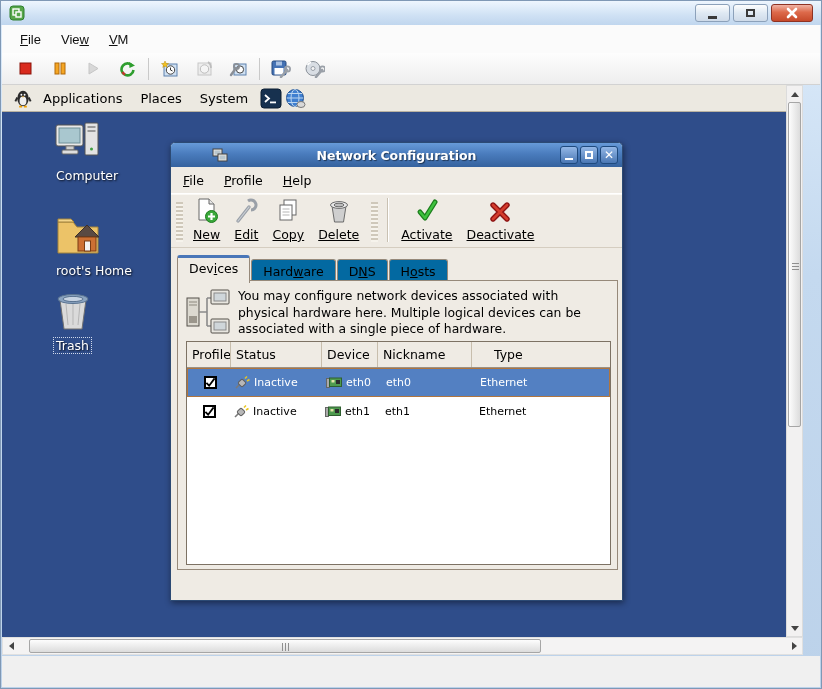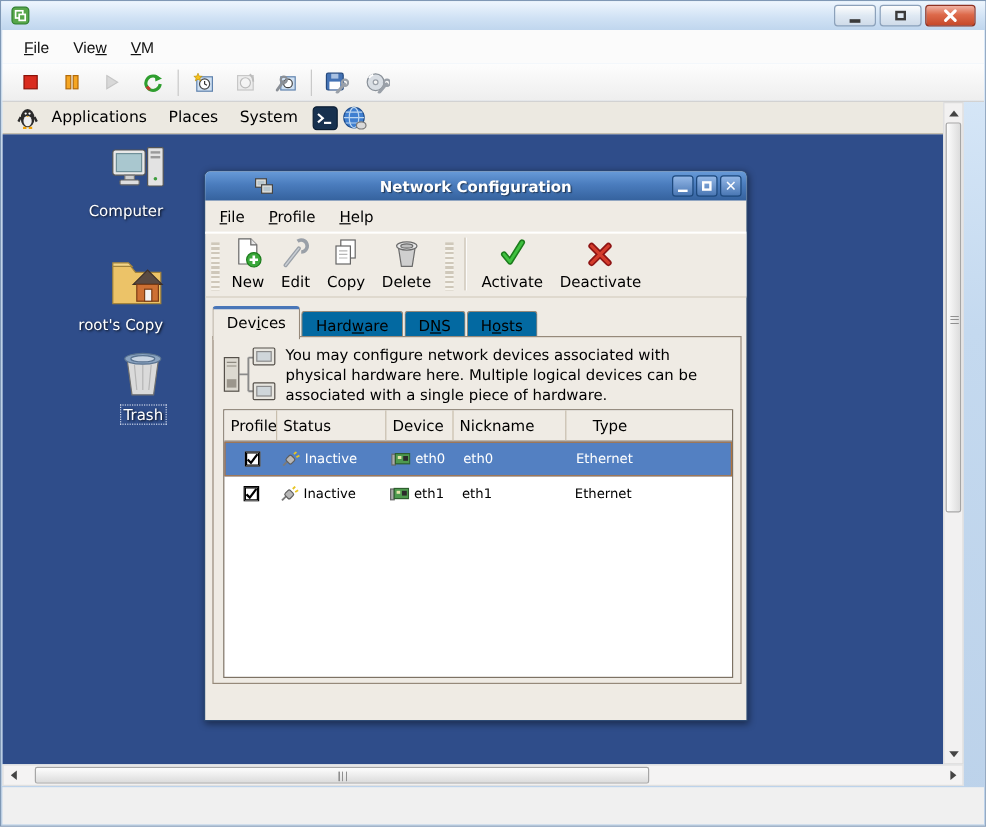--- a/index.html
+++ b/index.html
@@ -38,21 +38,21 @@
 
   
   .guest { position:absolute; left:1px; top:84px; width:784px; height:552px; overflow:hidden; }
   .gnome-panel { position:absolute; left:0; top:0; width:784px; height:27px;
     background:#ece9e1; border-bottom:1px solid #b9b2a2;
     display:flex; align-items:center; font-size:13px; color:#000; }
   .gnome-panel .pmenu { padding:4px 9px; }
   .panel-icn { width:22px; height:21px; margin-left:3px; }
   .desktop { position:absolute; left:0; top:27px; width:784px; height:525px; background:#2f4d8a; }
 
-  .dicon { position:absolute; left:52px; width:84px; text-align:right; color:#fff;
+  .dicon { position:absolute; left:52px; width:84px; text-align:left; color:#fff;
     font-size:12.5px; text-shadow:1px 1px 2px rgba(0,0,0,.85); }
   .dicon .lbl { display:inline-block; margin-top:3px; padding:0 2px; line-height:15px; }
   .dicon.trash .lbl { outline:1px dotted #cfd8ea; }
 
   
   .nc-window { position:absolute; left:168px; top:30px; width:453px; height:459px;
     background:#efebe4; border:1px solid #2c4a74; border-radius:5px 5px 0 0;
     box-shadow:1px 2px 6px rgba(0,0,0,.45); font-size:12.5px; color:#000; }
   .nc-titlebar { position:absolute; left:0; top:0; width:451px; height:24px;
     border-radius:4px 4px 0 0;
@@ -72,21 +72,21 @@
   .nc-menubar { position:absolute; left:0; top:24px; width:451px; height:27px;
     display:flex; align-items:center; }
   .nc-menubar .mitem { padding:4px 8px; margin-left:4px; }
 
   .nc-toolbar { position:absolute; left:0; top:51px; width:451px; height:54px;
     border-bottom:1px solid #d5cdc0; box-shadow:0 1px 0 #fbf9f5 inset, 0 -1px 0 #fff;
     display:flex; align-items:flex-end; padding-bottom:3px; }
   .ncb { display:flex; flex-direction:column; align-items:center; justify-content:flex-end;
     padding:2px 7px; }
   .ncb .icn { height:26px; display:flex; align-items:flex-end; justify-content:center; }
-  .ncb .cap { margin-top:3px; font-size:12.5px; }
+  .ncb .cap { margin-top:3px; font-size:12.5px;text-decoration:underline; }
   .grab { width:7px; height:40px; margin:0 3px 2px 5px;
     background:repeating-linear-gradient(180deg,#cfc8ba 0 2px,#f6f3ec 2px 4px); }
   .nc-vsep { width:1px; height:44px; background:#c9c1b2; margin:0 6px 2px 6px; box-shadow:1px 0 0 #fff; }
 
   .nc-tabs { position:absolute; left:6px; top:111px; display:flex; align-items:flex-end; }
   .tab { border:1px solid #96897a; border-bottom:none; background:#0369a1;
     padding:4px 11px 5px 11px; margin-right:1px; border-radius:3px 3px 0 0; position:relative; top:2px; }
   .tab.active { background:#efebe4; border-top:3px solid #4976b8; padding-top:3px;
     top:1px; z-index:3; padding-bottom:7px; }
 
@@ -286,21 +286,21 @@
       </div>
 
       <div class="dicon" style="top:101px">
         <svg width="48" height="44" viewBox="0 0 48 44">
           <path d="M4 9 h15 l4 5 h21 v26 h-40 z" fill="#ecc368" stroke="#a2833c"></path>
           <path d="M4 9 v-3 h13 l3 3 z" fill="#f2d489" stroke="#a2833c"></path>
           <polygon points="21,24 33,12 45,24" fill="#5a4a42" stroke="#3c2f29"></polygon>
           <rect x="24" y="24" width="18" height="14" fill="#cd7033" stroke="#7a3c14"></rect>
           <rect x="30.5" y="28" width="6" height="10" fill="#f3f3f3" stroke="#7a3c14"></rect>
         </svg>
-        <br><span class="lbl">root's Copy</span>
+        <br><span class="lbl">root's Home</span>
       </div>
 
       <div class="dicon trash" style="top:178px">
         <svg width="38" height="42" viewBox="0 0 38 42">
           <path d="M6 10 L10 39 H28 L32 10 Z" fill="#dadada" stroke="#707070"></path>
           <path d="M12 14 L14 35 M19 14 V35 M26 14 L24 35" stroke="#b5b5b5" fill="none"></path>
           <ellipse cx="19" cy="9" rx="15" ry="4.5" fill="#8aa3c0" stroke="#5a7390"></ellipse>
           <ellipse cx="19" cy="9" rx="10" ry="2.6" fill="#c7d3e2" stroke="#5a7390"></ellipse>
         </svg>
         <br><span class="lbl">Trash</span>

